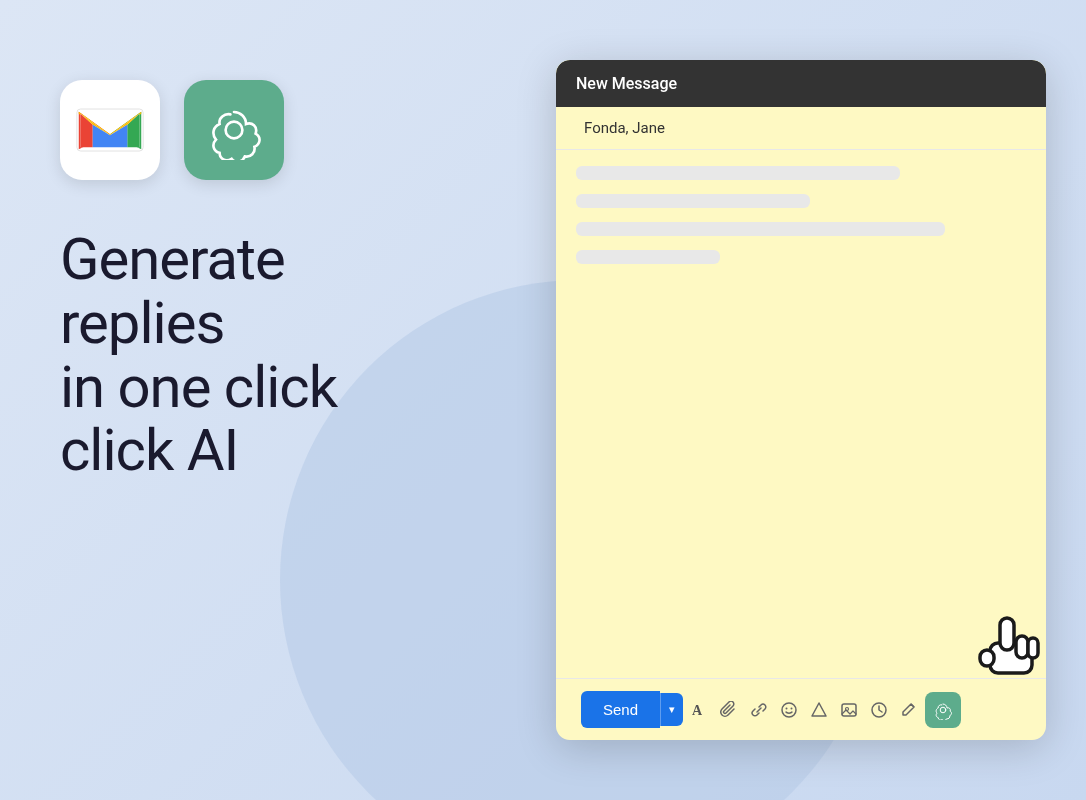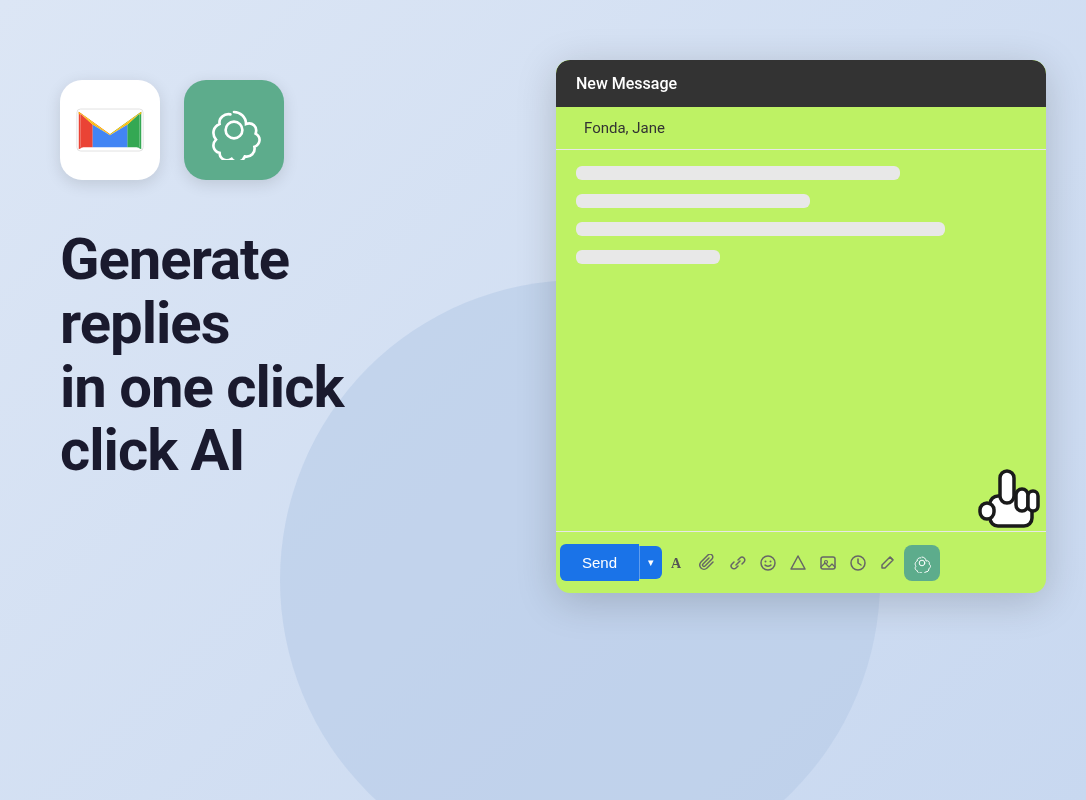--- a/index.html
+++ b/index.html
@@ -58,21 +58,21 @@
     .gmail-icon {
       background: #ffffff;
     }
 
     .openai-icon {
       background: #5dac8c;
     }
 
     .headline {
       font-size: 58px;
-      font-weight: 700;
+      font-weight: 400;
       color: #1a1a2e;
       line-height: 1.1;
       letter-spacing: -1px;
       margin-top: 31px;
     }
 
     
     .gmail-m {
       width: 70px;
       height: 52px;
@@ -83,22 +83,22 @@
       width: 60px;
       height: 60px;
     }
 
     
     .compose-window {
       position: absolute;
       right: 40px;
       top: 60px;
       width: 490px;
-      height: 533px;
-      background: #bef264;
+      height: 680px;
+      background: #fef9c3;
       border-radius: 14px;
       box-shadow: 0 8px 40px rgba(0,0,0,0.18);
       display: flex;
       flex-direction: column;
       overflow: hidden;
       justify-content: space-between;
     }
 
     .compose-header {
       background: #333333;
@@ -132,21 +132,21 @@
     }
 
     .skeleton-line.long { width: 72%; height: 14px; }
     .skeleton-line.medium { width: 52%; height: 14px; }
     .skeleton-line.full { width: 82%; height: 14px; }
     .skeleton-line.short { width: 32%; height: 14px; }
 
     .compose-toolbar {
       display: flex;
       align-items: center;
-      padding: 12px 4px;
+      padding: 12px 25px;
       border-top: 1px solid #e8e8e8;
       gap: 2px;
       flex-shrink: 0;
       position: relative;
     }
 
     .send-btn-group {
       display: flex;
       align-items: center;
       gap: 0;

